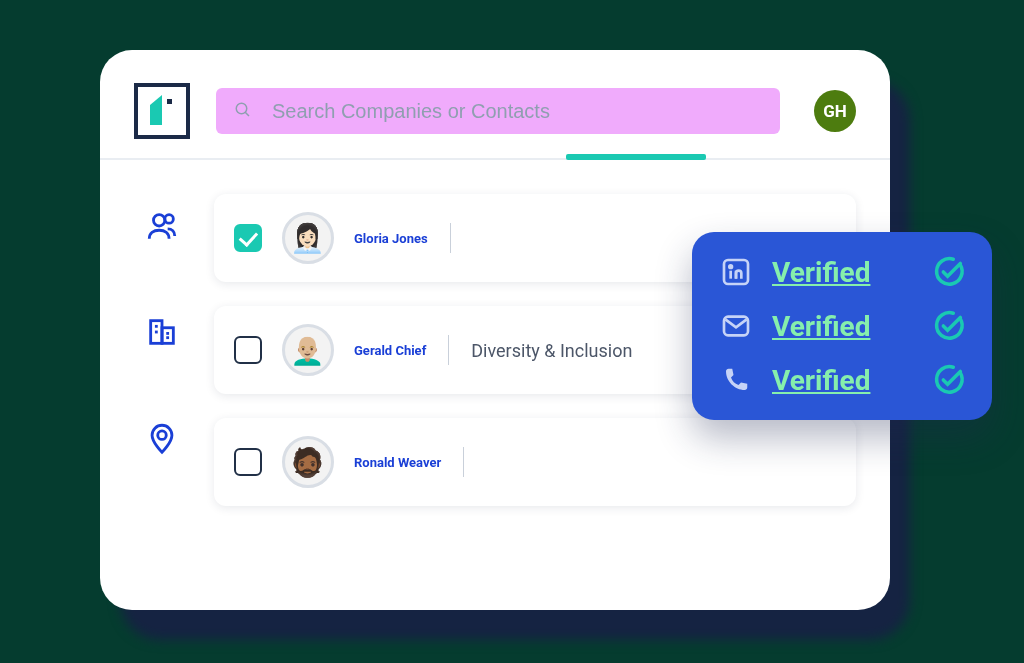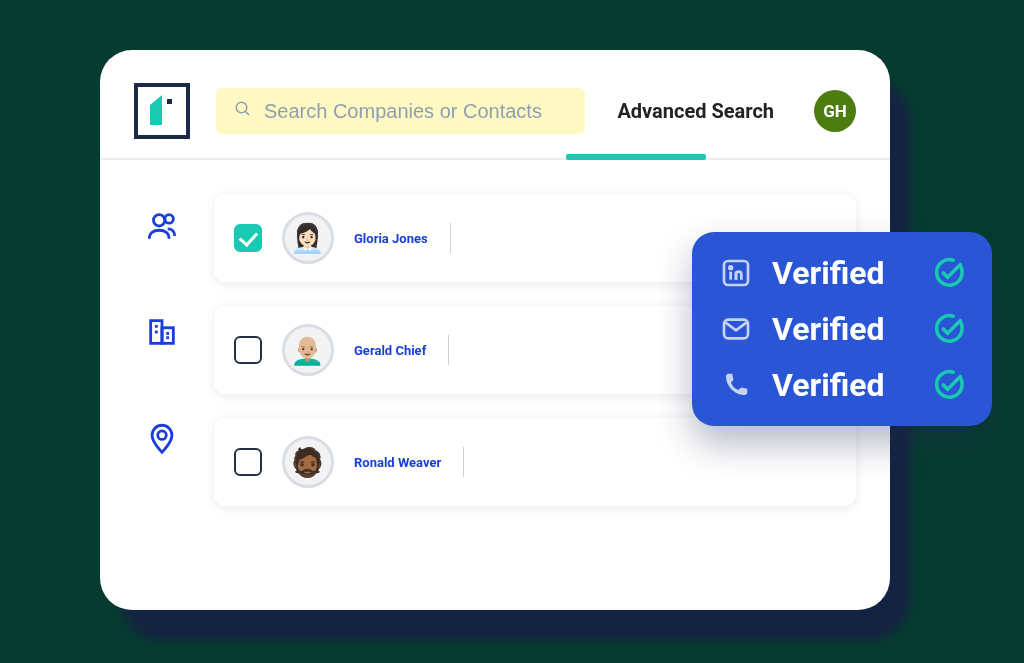--- a/index.html
+++ b/index.html
@@ -11,22 +11,22 @@
   }
   .app {
     position:absolute; left:100px; top:50px; width:790px; height:560px;
     background:#fff; border-radius:32px; padding:30px 34px 0 34px;
     overflow:hidden;
   }
   .header { display:flex; align-items:center; gap:26px; height:62px; }
   .logo { width:56px; height:56px; border:4px solid #1b2a47; position:relative; display:flex; align-items:center; justify-content:center; }
   .logo svg { display:block; }
   .search {
-    flex:1; display:flex; align-items:center; gap:12px;
-    background:#fef9c3; border-radius:6px; padding:12px 18px; height:46px;
+    flex:1; display:flex; gap:20px;
+    background:#f0abfc; border-radius:6px; padding:12px 18px; height:46px;
     color:#8f9fb0; font-size:20px;
   }
   .search input {
     border:none; outline:none; background:transparent; font-size:20px; color:#556;
     width:100%;
   }
   .search input::placeholder { color:#8f9fb0; }
   .adv { font-size:20px; font-weight:700; color:#222; white-space:nowrap; padding:0 6px; cursor:pointer;}
   .avatar-badge {
     width:42px; height:42px; border-radius:50%; background:#4d7c0f; color:#fff;
@@ -64,21 +64,21 @@
   .title { color:#4c5668; font-size:18px; white-space:nowrap; overflow:hidden; text-overflow:ellipsis;}
   
   .popup {
     position:absolute; left:692px; top:232px; width:300px;
     background:#2a56d6; border-radius:22px; padding:22px 26px;
     box-shadow: 0 18px 36px rgba(30,40,80,0.32);
     display:flex; flex-direction:column; gap:18px;
   }
   .vrow { display:flex; align-items:center; gap:18px; }
   .vicon { width:36px; height:36px; display:flex; align-items:center; justify-content:center; color:#c6d3f7;}
-  .vtext { color:#ffffff; font-size:32px; font-weight:700; flex:1;}
+  .vtext { color:#86efac; font-size:28px; font-weight:700; flex:1;text-decoration:underline;}
   .vcheck { width:34px; height:34px; }
   .vcheck svg { display:block; }
 </style>
 </head>
 <body>
 
 <div class="shadow-card"></div>
 
 <div class="app">
 
@@ -93,21 +93,20 @@
     <div class="search">
       <span>
         <svg width="18" height="18" viewBox="0 0 24 24" stroke="#8f9fb0" stroke-width="2" fill="none">
           <circle cx="10" cy="10" r="7"></circle>
             <line x1="20" y1="20" x2="15" y2="15"></line>
         </svg>
       </span>
       <input type="text" placeholder="Search Companies or Contacts" style="">
     </div>
 
-    <div class="adv">Advanced Search</div>
 
     <div class="avatar-badge">GH</div>
   </div>
 
   <div class="underline-rail">
     <div class="underline-active"></div>
   </div>
 
   <div class="body">
 
@@ -151,20 +150,21 @@
         <div class="pfp">👩🏻‍💼</div>
         <span class="name">Gloria Jones</span>
         <div class="vline"></div>
       </div>
 
       <div class="row">
         <div class="chk"></div>
         <div class="pfp">👨🏼‍🦲</div>
         <span class="name">Gerald Chief</span>
         <div class="vline"></div>
+        <span class="title">Diversity &amp; Inclusion</span>
       </div>
 
       <div class="row">
         <div class="chk"></div>
         <div class="pfp">🧔🏾</div>
         <span class="name">Ronald Weaver</span>
         <div class="vline"></div>
       </div>
 
     </div>

